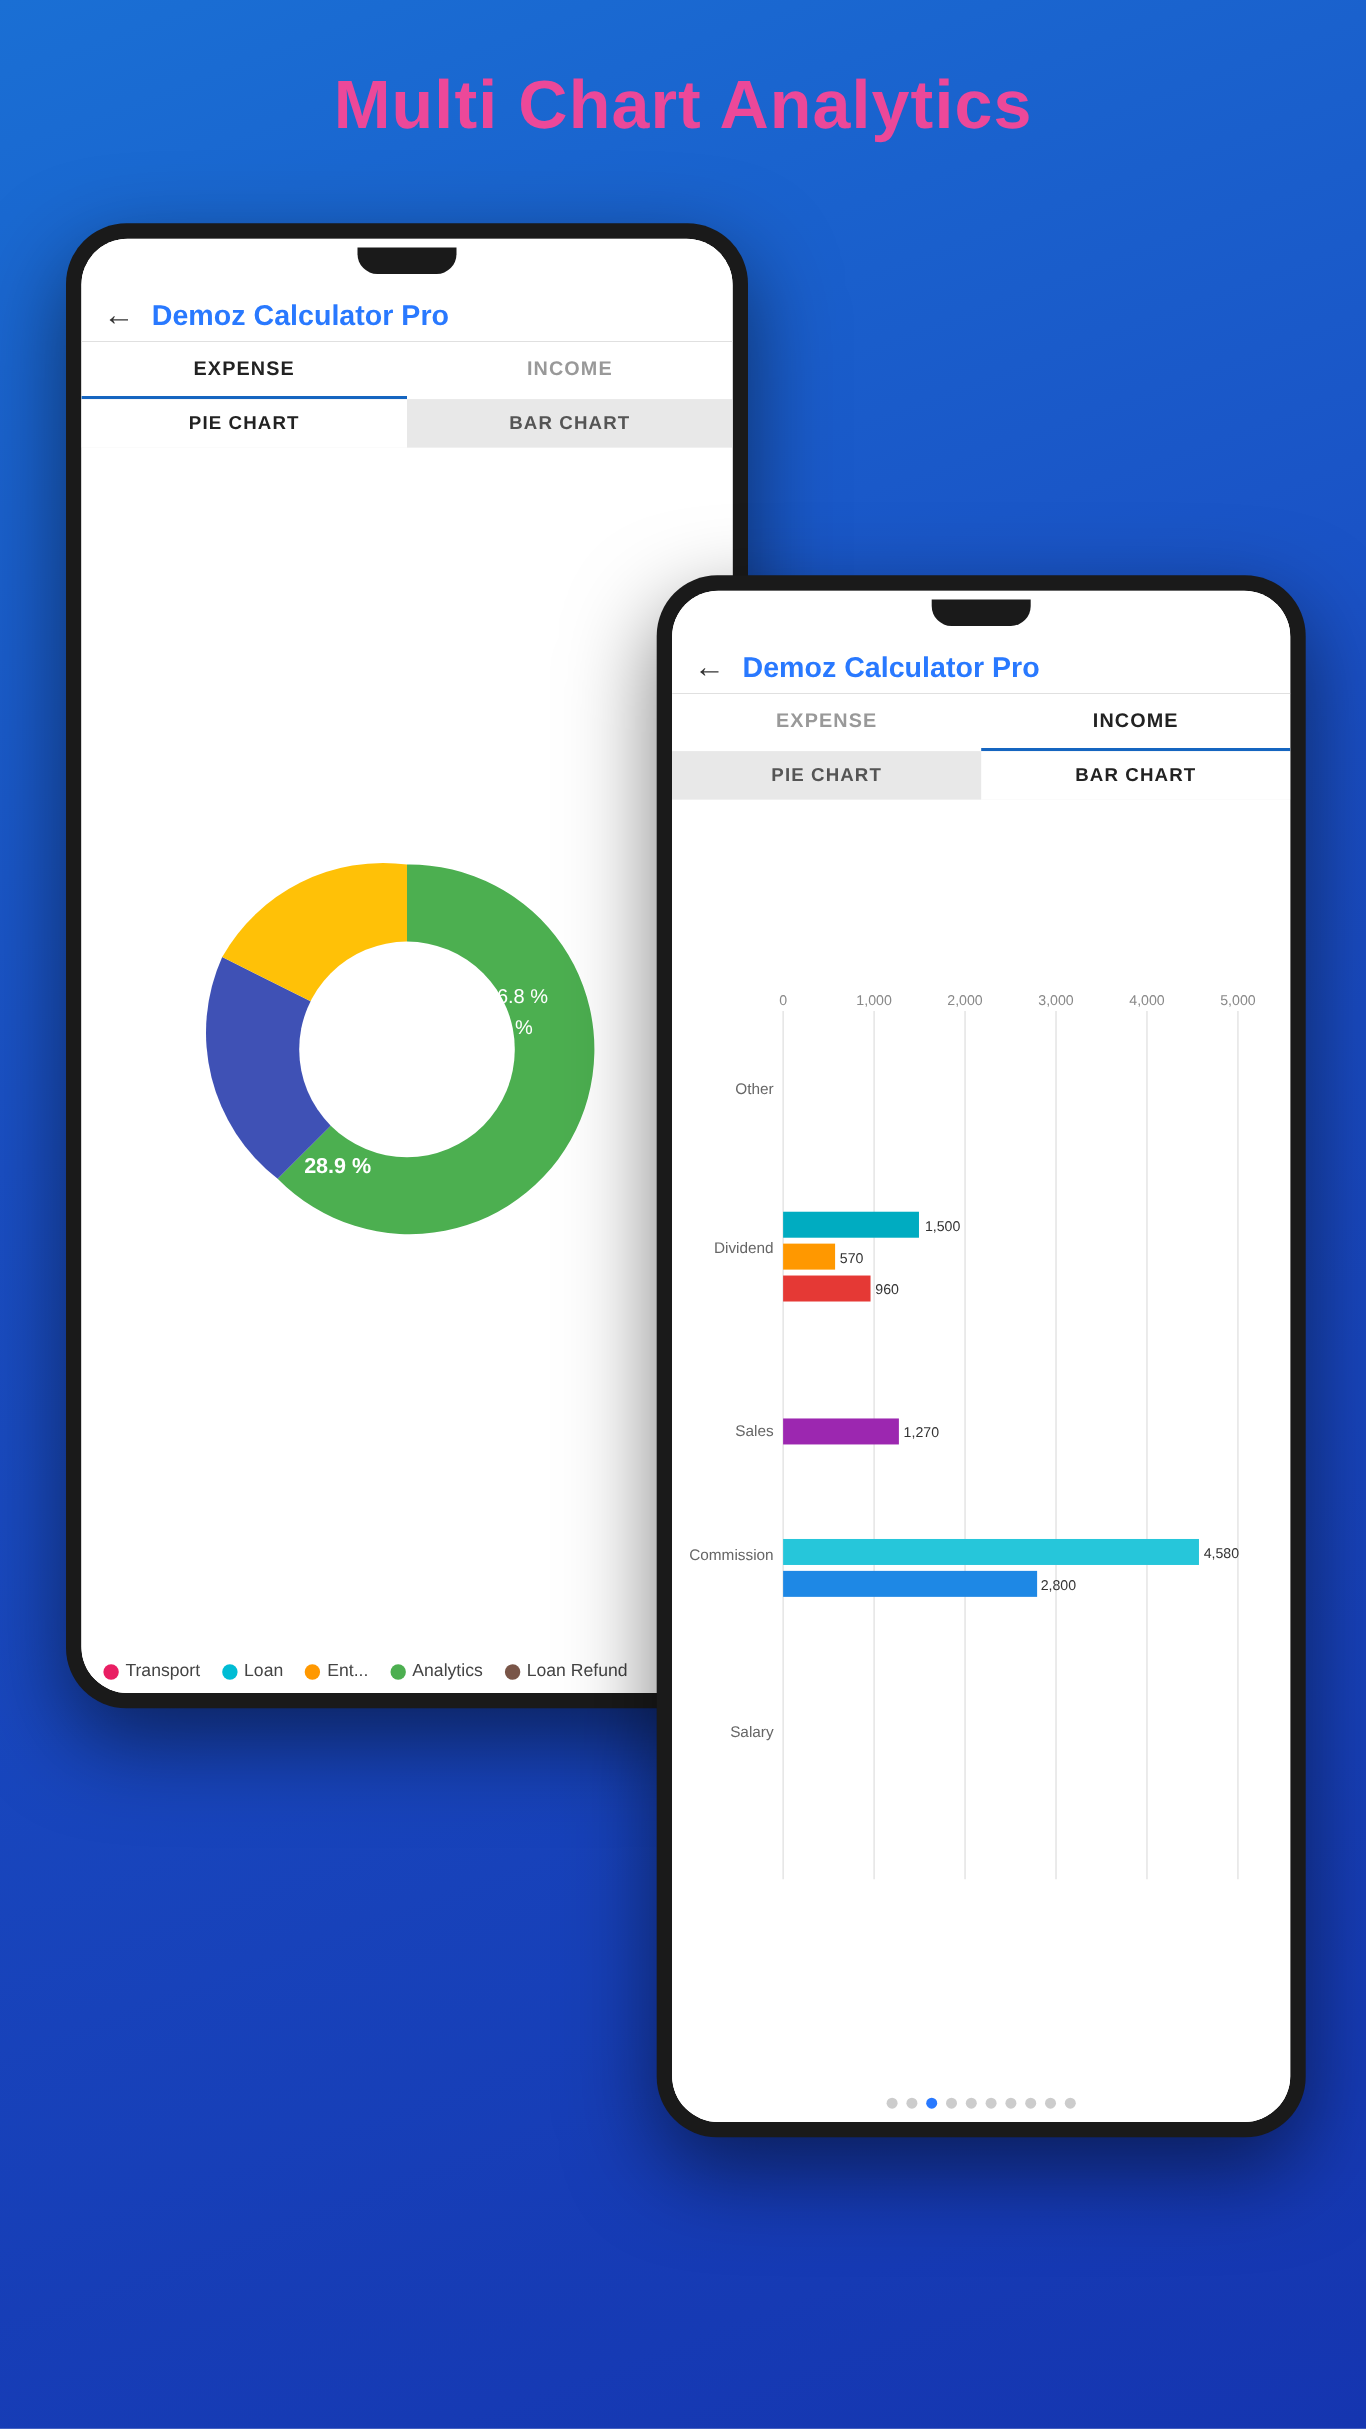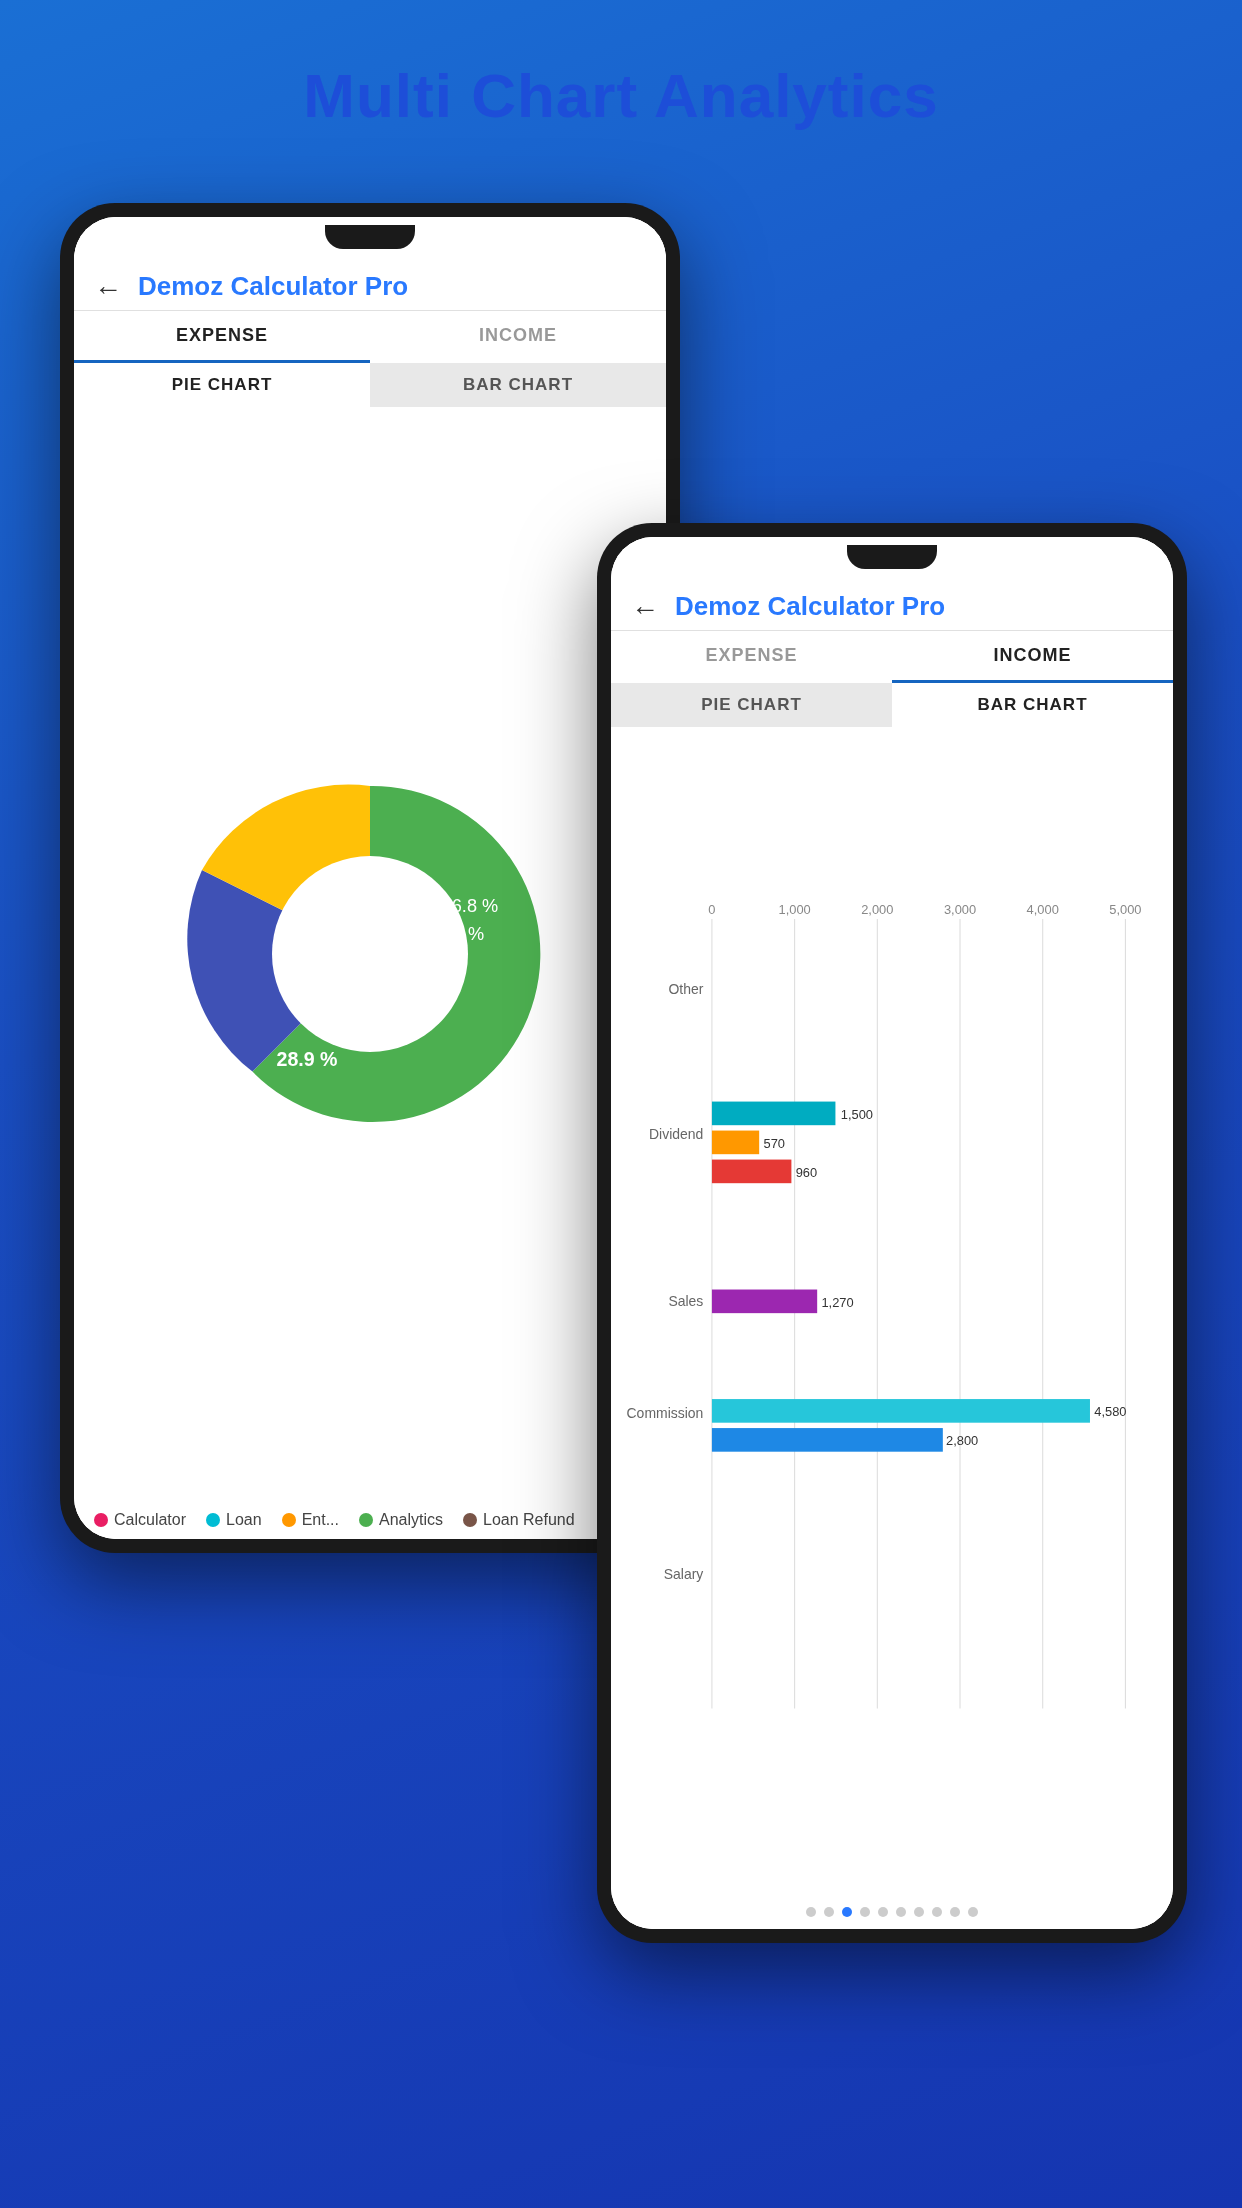--- a/index.html
+++ b/index.html
@@ -12,21 +12,21 @@
       position: relative;
     }
 
     
     .header-section {
       text-align: center;
       padding-top: 60px;
       padding-bottom: 30px;
     }
     .header-title {
-      color: #1d4ed8;
+      color: #ec4899;
       font-size: 62px;
       font-weight: 900;
       letter-spacing: 1px;
       margin-bottom: 12px;
     }
     .header-subtitle {
       color: white;
       font-size: 40px;
       font-weight: 400;
       letter-spacing: 0.5px;
@@ -292,21 +292,21 @@
 
             <text x="225" y="120" font-size="13" fill="#fff" text-anchor="middle">6.8 %</text>
             <text x="215" y="140" font-size="13" fill="#fff" text-anchor="middle">0.0 %</text>
             <text x="105" y="230" font-size="14" fill="#fff" text-anchor="middle" font-weight="600">28.9 %</text>
             <text x="160" y="280" font-size="13" fill="#fff" text-anchor="middle">0.0 %</text>
           </svg>
         </div>
         <div class="pie-legend">
           <div class="legend-item">
             <div class="legend-dot" style="background:#e91e63"></div>
-            <span>Calculator</span>
+            <span>Transport</span>
           </div>
           <div class="legend-item">
             <div class="legend-dot" style="background:#00bcd4"></div>
             <span>Loan</span>
           </div>
           <div class="legend-item">
             <div class="legend-dot" style="background:#ff9800"></div>
             <span>Ent...</span>
           </div>
           <div class="legend-item">

